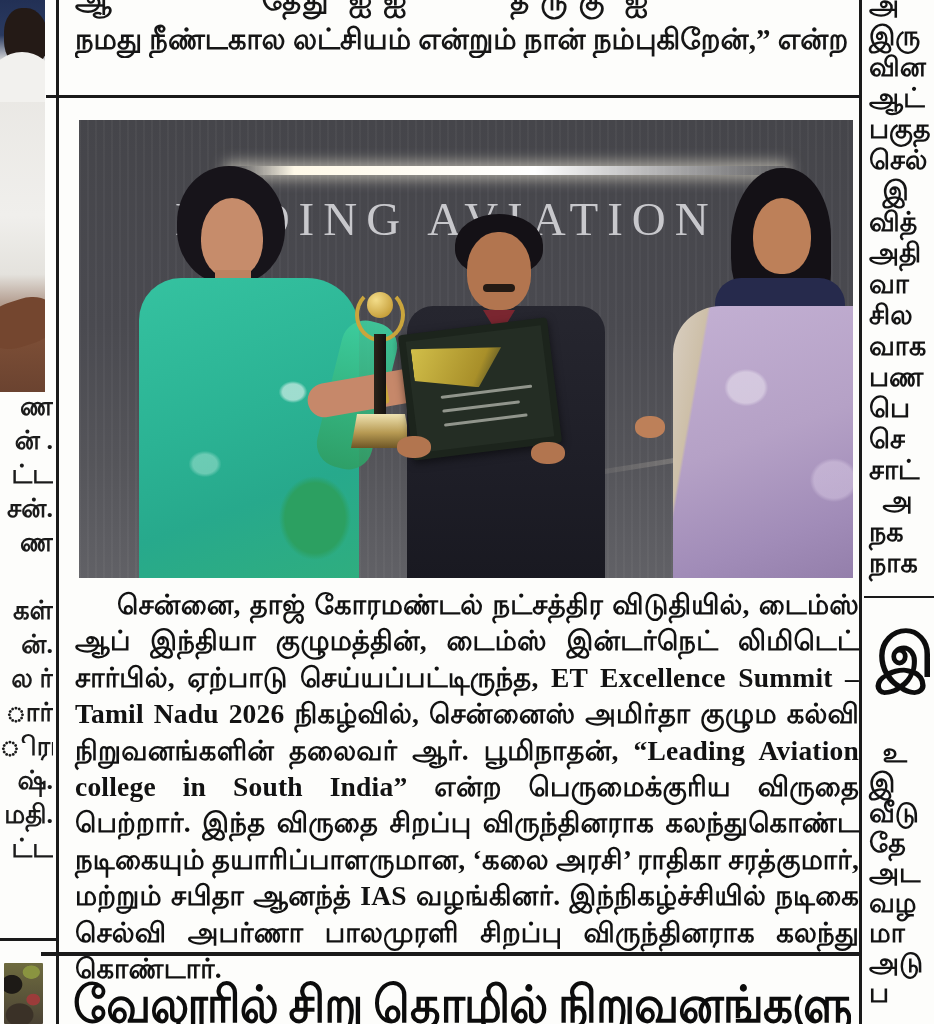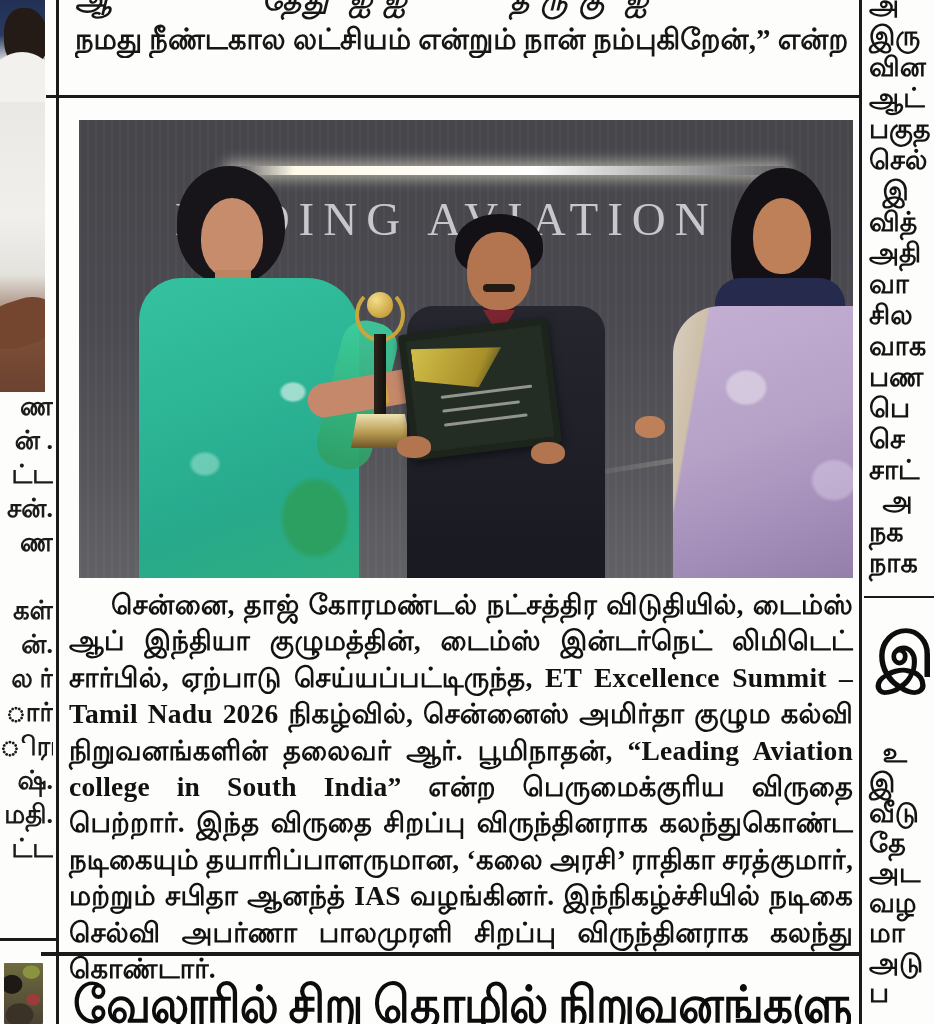--- a/index.html
+++ b/index.html
@@ -31,21 +31,21 @@
     background:
       radial-gradient(18px 14px at 70% 15%, #8a9440 0 45%, transparent 50%),
       radial-gradient(20px 18px at 20% 35%, #1d1a16 0 50%, transparent 55%),
       radial-gradient(14px 12px at 75% 60%, #9b3c3a 0 45%, transparent 52%),
       radial-gradient(24px 20px at 40% 85%, #3a3127 0 55%, transparent 60%),
       linear-gradient(180deg,#6e6b3f,#4a4234); }
 
   
   .main { left:59px; top:0; width:800px; height:1024px; }
   .a1 { position:absolute; left:16px; width:772px; top:0; font-weight:700; font-size:29px; color:#161616; }
-  .a1-clip { height:21px; overflow:hidden; position:relative;font-style:italic; }
+  .a1-clip { height:21px; overflow:hidden; position:relative; }
   .a1-clip .frag { position:absolute; top:-16px; left:0; width:100%; white-space:pre; letter-spacing:2px; }
   .a1-line { line-height:37px; text-align:justify; text-align-last:justify; white-space:nowrap; overflow:hidden; }
   .hr-a1 { left:-13px; top:95px; width:813px; }
 
   
   .photo { position:absolute; left:20px; top:120px; width:774px; height:458px; overflow:hidden;
     background:
       repeating-linear-gradient(90deg, rgba(255,255,255,.035) 0 2px, rgba(0,0,0,0) 2px 8px),
       linear-gradient(180deg,#45454a 0%,#4a4a50 45%,#55555a 75%,#616166 100%); }
   .banner { position:absolute; left:96px; top:72px; width:700px;
@@ -109,21 +109,21 @@
   .rw-blouse { position:absolute; left:636px; top:158px; width:130px; height:64px; background:#262a4c; border-radius:26px 26px 0 0; }
   .rw-saree { position:absolute; left:594px; top:186px; width:244px; height:272px; border-radius:48px 22px 0 0;
     background:
       radial-gradient(40px 34px at 30% 30%, rgba(255,255,255,.38) 0 45%, transparent 55%),
       radial-gradient(44px 40px at 66% 64%, rgba(250,240,255,.3) 0 45%, transparent 55%),
       linear-gradient(100deg,#d9cfc2 0%,#cdbfa8 12%,transparent 13%),
       linear-gradient(160deg,#c3b0d3 0%,#b5a1c6 45%,#a18cb8 75%,#8f7aa6 100%); }
   .rw-hand { position:absolute; left:556px; top:296px; width:30px; height:22px; background:#bd8059; border-radius:46%; }
 
   
-  .caption { position:absolute; left:10px; top:587px; width:784px;
+  .caption { position:absolute; left:16px; top:587px; width:784px;
     font-size:27.5px; font-weight:600; line-height:36.4px;
     text-align:justify; text-indent:42px; color:#121212; letter-spacing:.2px; }
 
   
   .hr-a2 { left:-18px; top:952px; width:818px; height:4px; }
   .a3 { position:absolute; left:14px; top:958px; width:778px; height:66px; overflow:hidden; }
   .a3-head { padding-top:16px; font-size:47px; font-weight:900; letter-spacing:-1px;
     white-space:nowrap; color:#0c0c0c; transform:scaleY(1.08); transform-origin:top left; }
 
   

